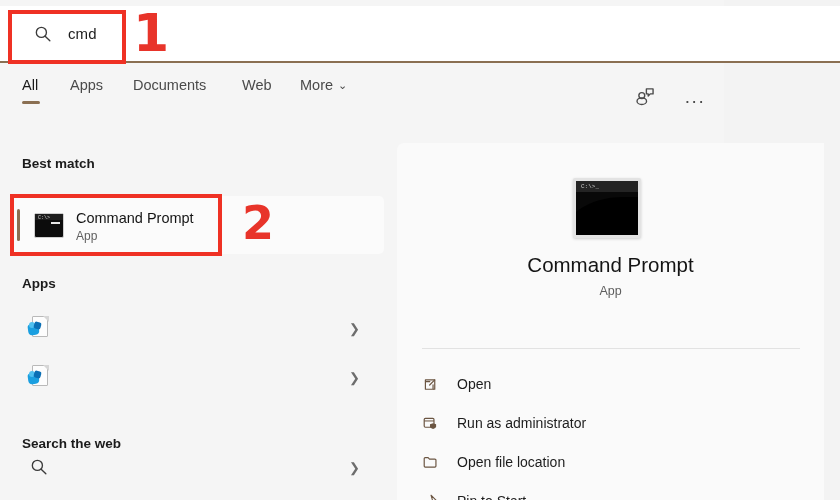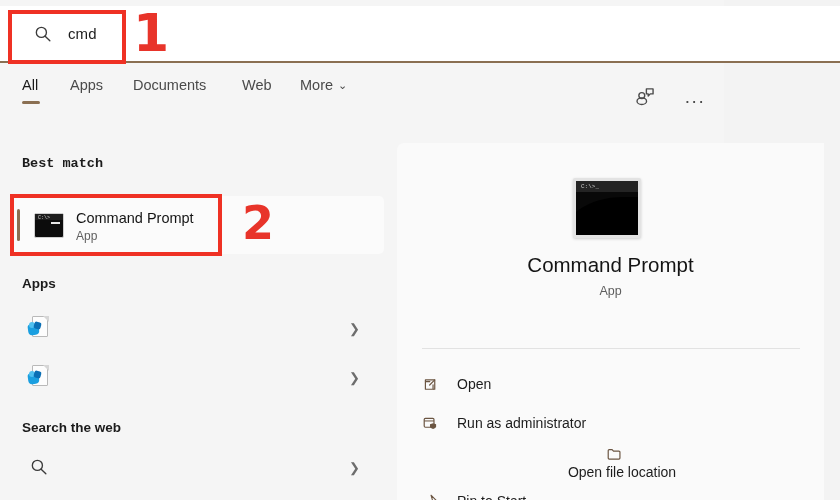--- a/index.html
+++ b/index.html
@@ -192,21 +192,21 @@
         <ellipse cx="8.5" cy="16.6" rx="5.2" ry="3.6" fill="none" stroke="#4b4b4b" stroke-width="1.5"></ellipse>
         <circle cx="8.5" cy="10.4" r="3.2" fill="none" stroke="#4b4b4b" stroke-width="1.5"></circle>
         <path d="M13.5 3.2 h7.3 v5.4 h-3.1 l-2.2 2.3 v-2.3 h-2 z" fill="none" stroke="#4b4b4b" stroke-width="1.5" stroke-linejoin="round"></path>
       </svg>
     </div>
     <div class="icon-btn">
       <span class="dots">...</span>
     </div>
   </div>
 
-  <div class="section-head" style="top:156px;font-family:Liberation Mono, monospace;">Best match</div>
+  <div class="section-head" style="top:156px;">Best match</div>
 
   <div class="bestmatch">
     <div class="bm-selbar"></div>
     <div class="bm-icon">
       <div class="tbar"></div>
       <div class="pr">C:\&gt;</div>
       <div class="cur"></div>
     </div>
     <div class="bm-title">Command Prompt</div>
     <div class="bm-sub">App</div>
@@ -233,21 +233,21 @@
           <div class="page"></div>
           <div class="fold"></div>
           <div class="blob1"></div>
           <div class="blob3"></div>
           <div class="blob2"></div>
         </div>
     </div>
     <div class="rchev">❯</div>
   </div>
 
-  <div class="section-head" style="top:420px;">Search the web</div>
+  <div class="section-head" style="top:436px;">Search the web</div>
 
   <div class="row" style="top:445px;">
     <div class="ricon">
       <svg width="18" height="18" viewBox="0 0 20 20">
         <circle cx="8.2" cy="8.2" r="5.6" fill="none" stroke="#3b3b3b" stroke-width="1.5"></circle>
         <line x1="12.4" y1="12.4" x2="17.6" y2="17.6" stroke="#3b3b3b" stroke-width="1.5" stroke-linecap="round"></line>
       </svg>
     </div>
     <div class="rchev">❯</div>
   </div>
@@ -277,21 +277,21 @@
       <div class="aicon">
         <svg width="17" height="17" viewBox="0 0 20 20">
           <rect x="2.6" y="4" width="11.5" height="10.4" rx="1.4" fill="none" stroke="#6b5542" stroke-width="1.4"></rect>
           <line x1="2.6" y1="7" x2="14.1" y2="7" stroke="#6b5542" stroke-width="1.2"></line>
           <path d="M13 9.6 l3.6 1.2 v2.3 c0 1.7 -1.8 2.7 -3.6 3.3 c-1.8 -.6 -3.6 -1.6 -3.6 -3.3 v-2.3 z" fill="#6b5542"></path>
         </svg>
       </div>
       <div class="alabel">Run as administrator</div>
     </div>
 
-    <div class="action" style="top:301px;flex-direction:column;">
+    <div class="action" style="top:301px;">
       <div class="aicon">
         <svg width="17" height="17" viewBox="0 0 20 20">
           <path d="M2.6 5.4 a1.2 1.2 0 0 1 1.2 -1.2 h3.4 l1.6 1.8 h6.4 a1.2 1.2 0 0 1 1.2 1.2 v7 a1.2 1.2 0 0 1 -1.2 1.2 h-11.4 a1.2 1.2 0 0 1 -1.2 -1.2 z" fill="none" stroke="#6b5542" stroke-width="1.4" stroke-linejoin="round"></path>
         </svg>
       </div>
       <div class="alabel">Open file location</div>
     </div>
 
     <div class="action" style="top:340px;">
       <div class="aicon">

